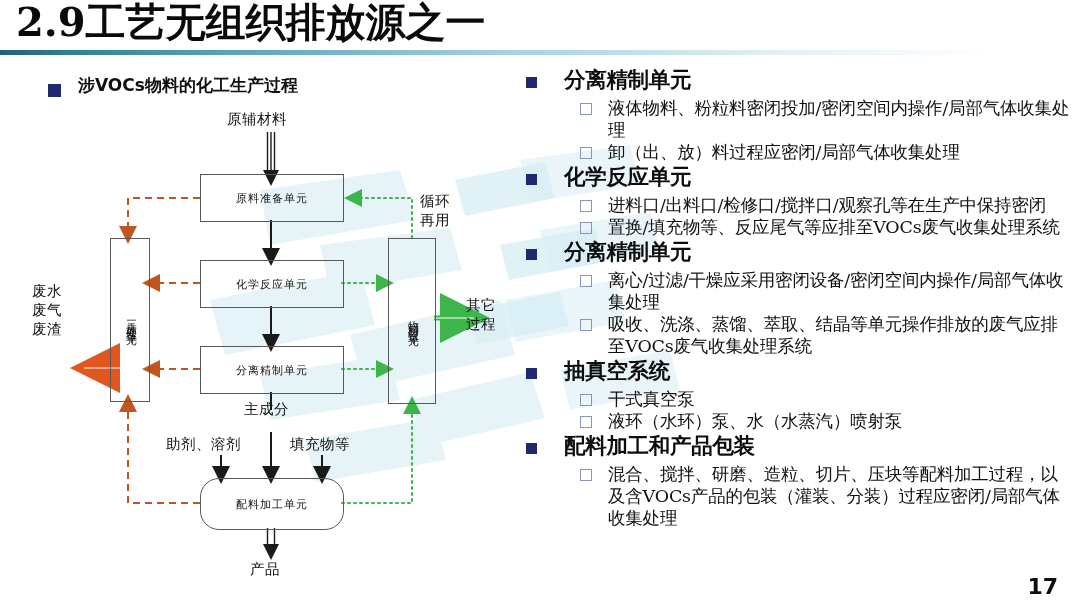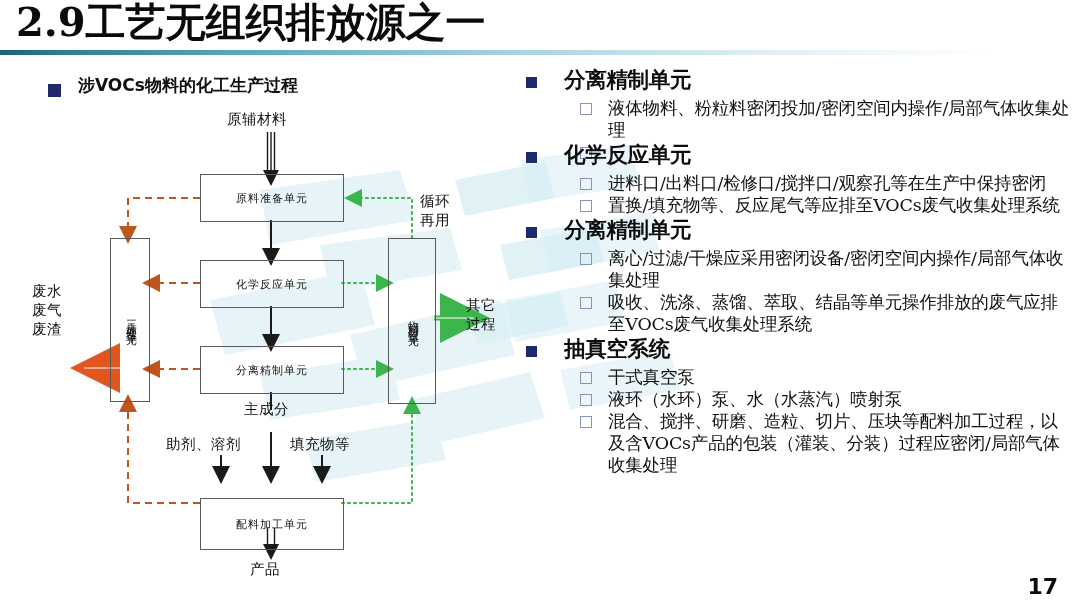--- a/index.html
+++ b/index.html
@@ -191,21 +191,21 @@
       </g>
     </svg>
 
     
     <div class="fbox" style="left:200px;top:64px;width:142px;height:46px;">原料准备单元</div>
 
     <div class="fbox" style="left:200px;top:150px;width:142px;height:46px;">化学反应单元</div>
 
     <div class="fbox" style="left:200px;top:236px;width:142px;height:46px;">分离精制单元</div>
 
-    <div class="fbox" style="left:200px;top:388px;width:142px;height:50px;">配料加工单元</div>
+    <div class="fbox" style="left:200px;top:368px;width:142px;height:50px;border-radius:19px;">配料加工单元</div>
 
     <div class="fbox vert" style="left:110px;top:128px;width:38px;height:162px;">三废处理单元</div>
 
     <div class="fbox vert" style="left:388px;top:128px;width:46px;height:164px;">物料回收单元</div>
 
     
     <div class="flabel" style="left:227px;top:0px;">原辅材料</div>
 
     <div class="flabel" style="left:32px;top:172px;text-align:left;">废水
 废气
@@ -231,20 +231,21 @@
     <div class="lvl1">
       <span class="sq"></span>
       <span class="t">分离精制单元</span>
     </div>
     <div class="lvl2">
       <span class="sq"></span>
       <span class="t">液体物料、粉粒料密闭投加/密闭空间内操作/局部气体收集处理</span>
     </div>
     <div class="lvl2">
       <span class="sq"></span>
+      <span class="t">卸（出、放）料过程应密闭/局部气体收集处理</span>
     </div>
 
     <div class="lvl1">
       <span class="sq"></span>
       <span class="t">化学反应单元</span>
     </div>
     <div class="lvl2">
       <span class="sq"></span>
       <span class="t">进料口/出料口/检修口/搅拌口/观察孔等在生产中保持密闭</span>
     </div>
@@ -272,20 +273,24 @@
     </div>
     <div class="lvl2">
       <span class="sq"></span>
       <span class="t">干式真空泵</span>
     </div>
     <div class="lvl2">
       <span class="sq"></span>
       <span class="t">液环（水环）泵、水（水蒸汽）喷射泵</span>
     </div>
 
+    <div class="lvl1">
+      <span class="sq"></span>
+      <span class="t">配料加工和产品包装</span>
+    </div>
     <div class="lvl2">
       <span class="sq"></span>
       <span class="t">混合、搅拌、研磨、造粒、切片、压块等配料加工过程，以及含VOCs产品的包装（灌装、分装）过程应密闭/局部气体收集处理</span>
     </div>
   </div>
 
   <div class="pageno">17</div>
 </div>
 
 </body></html>

